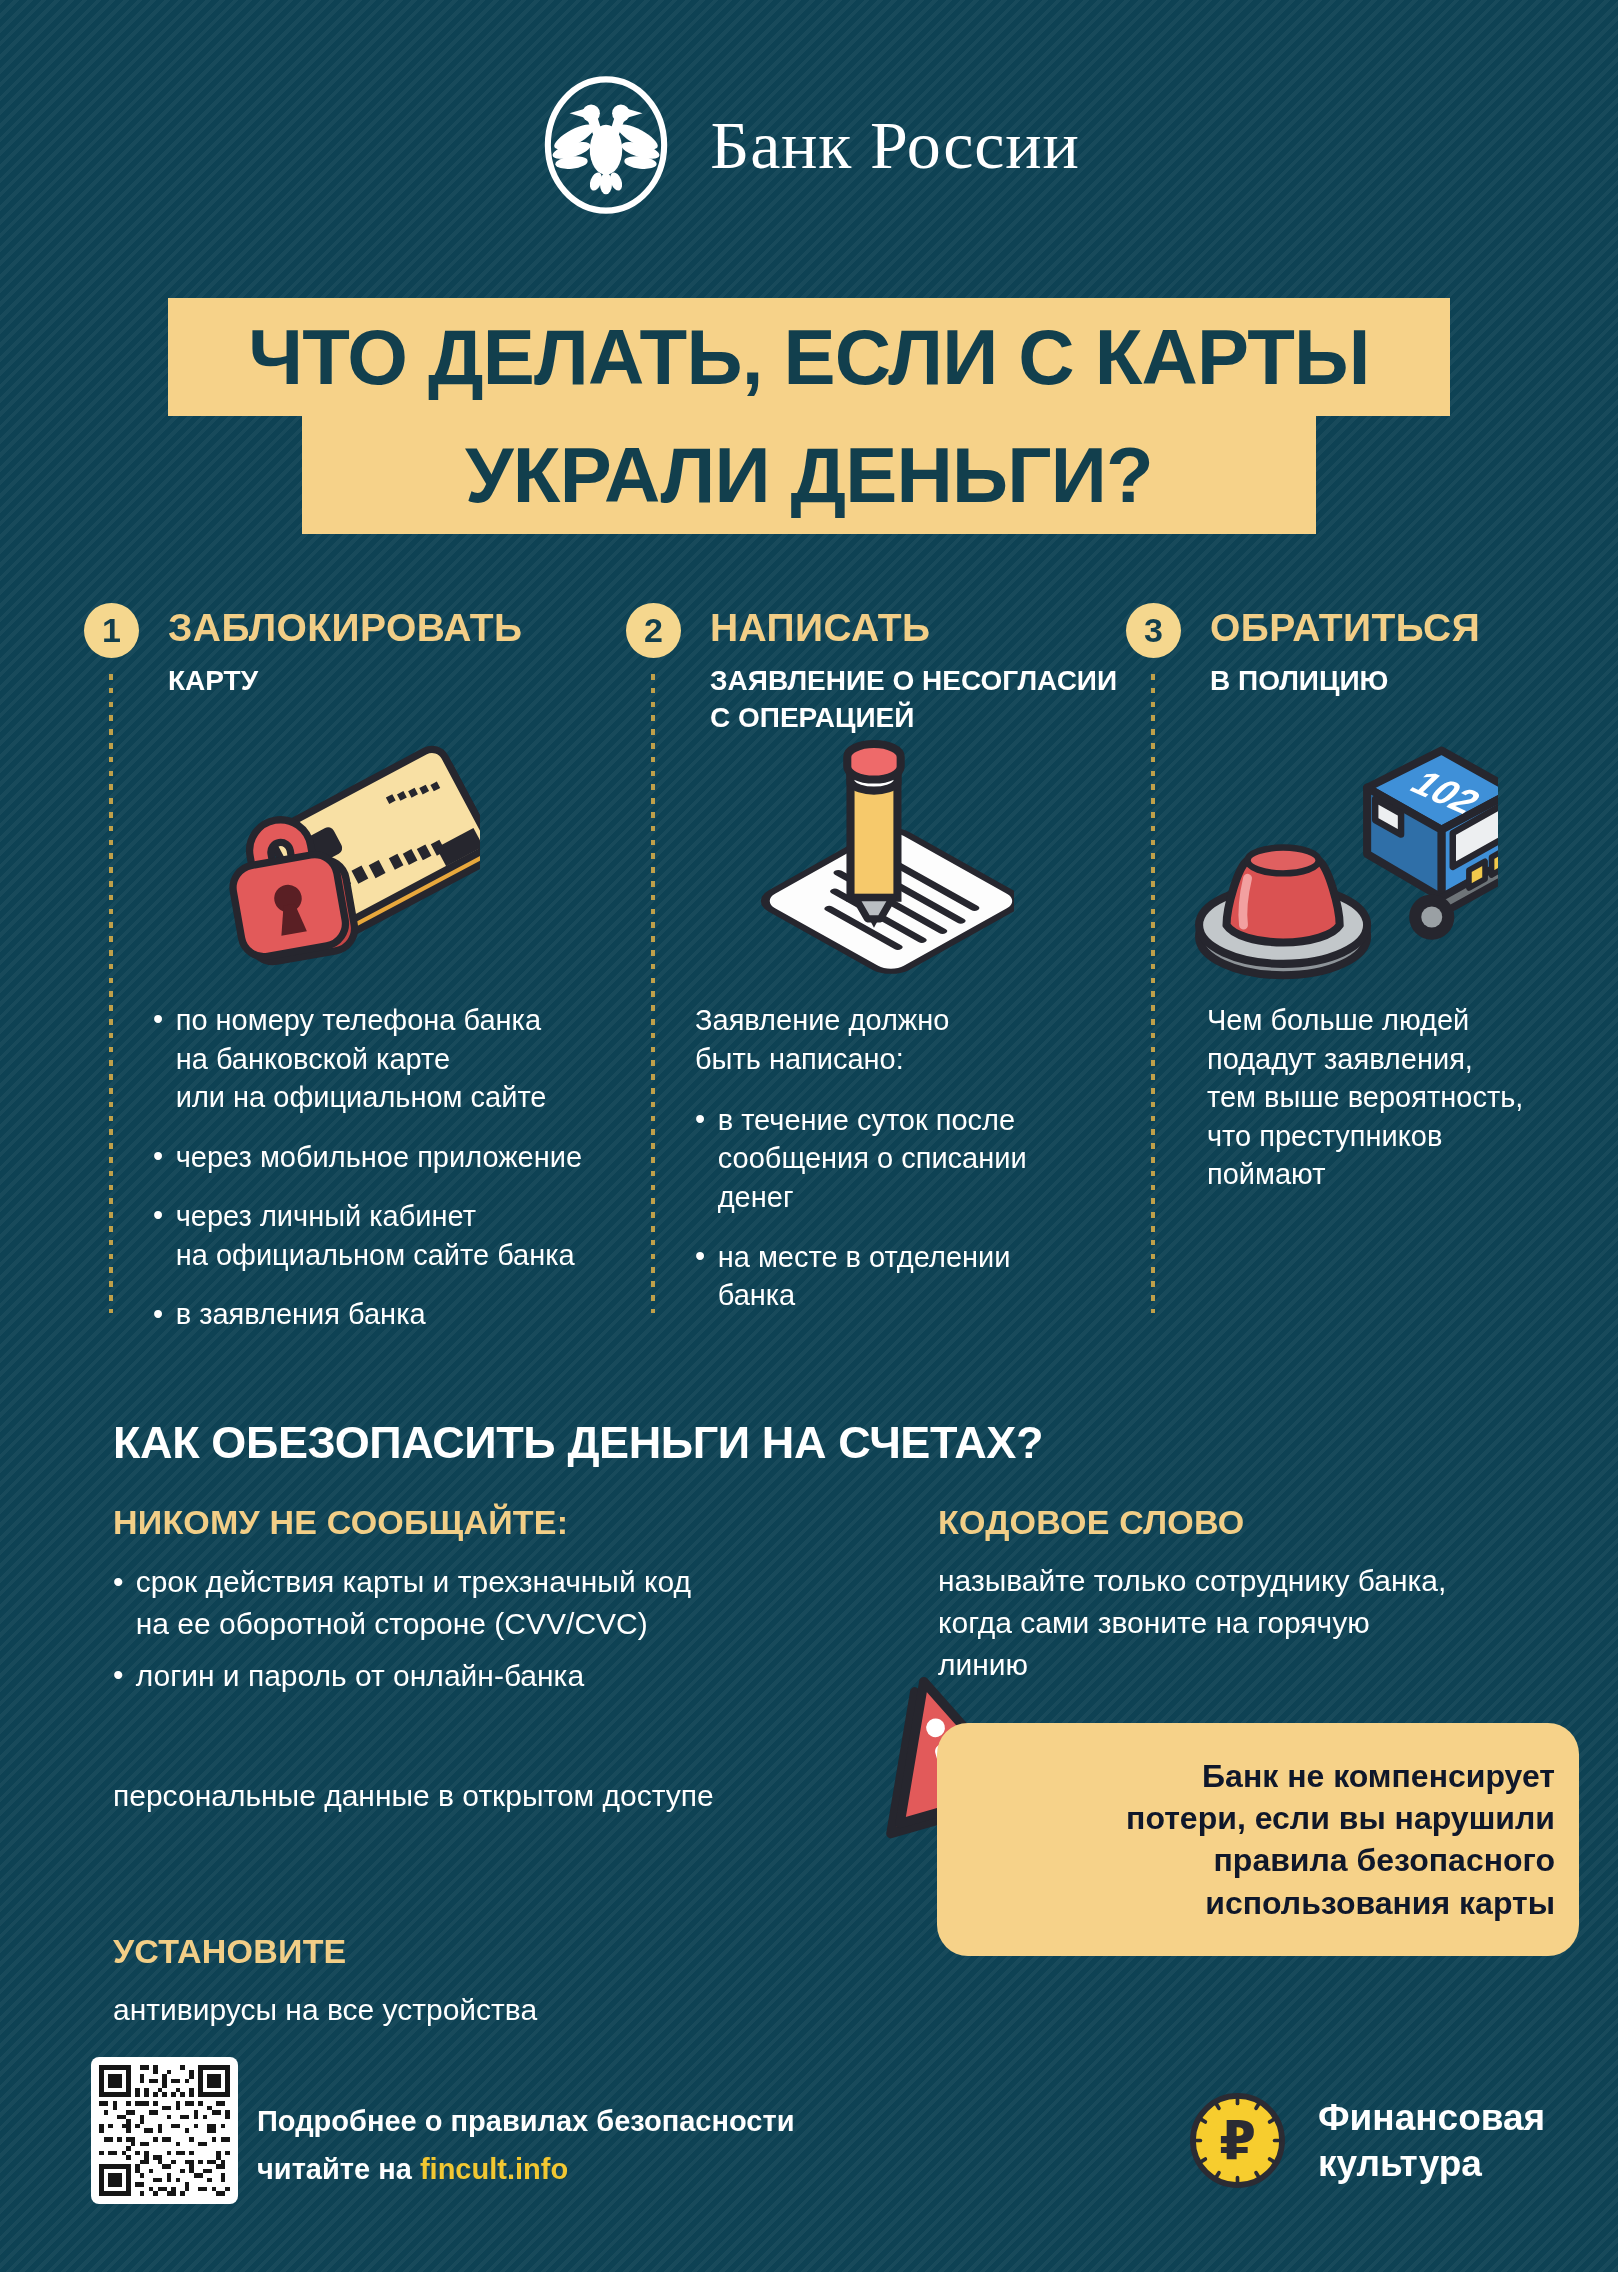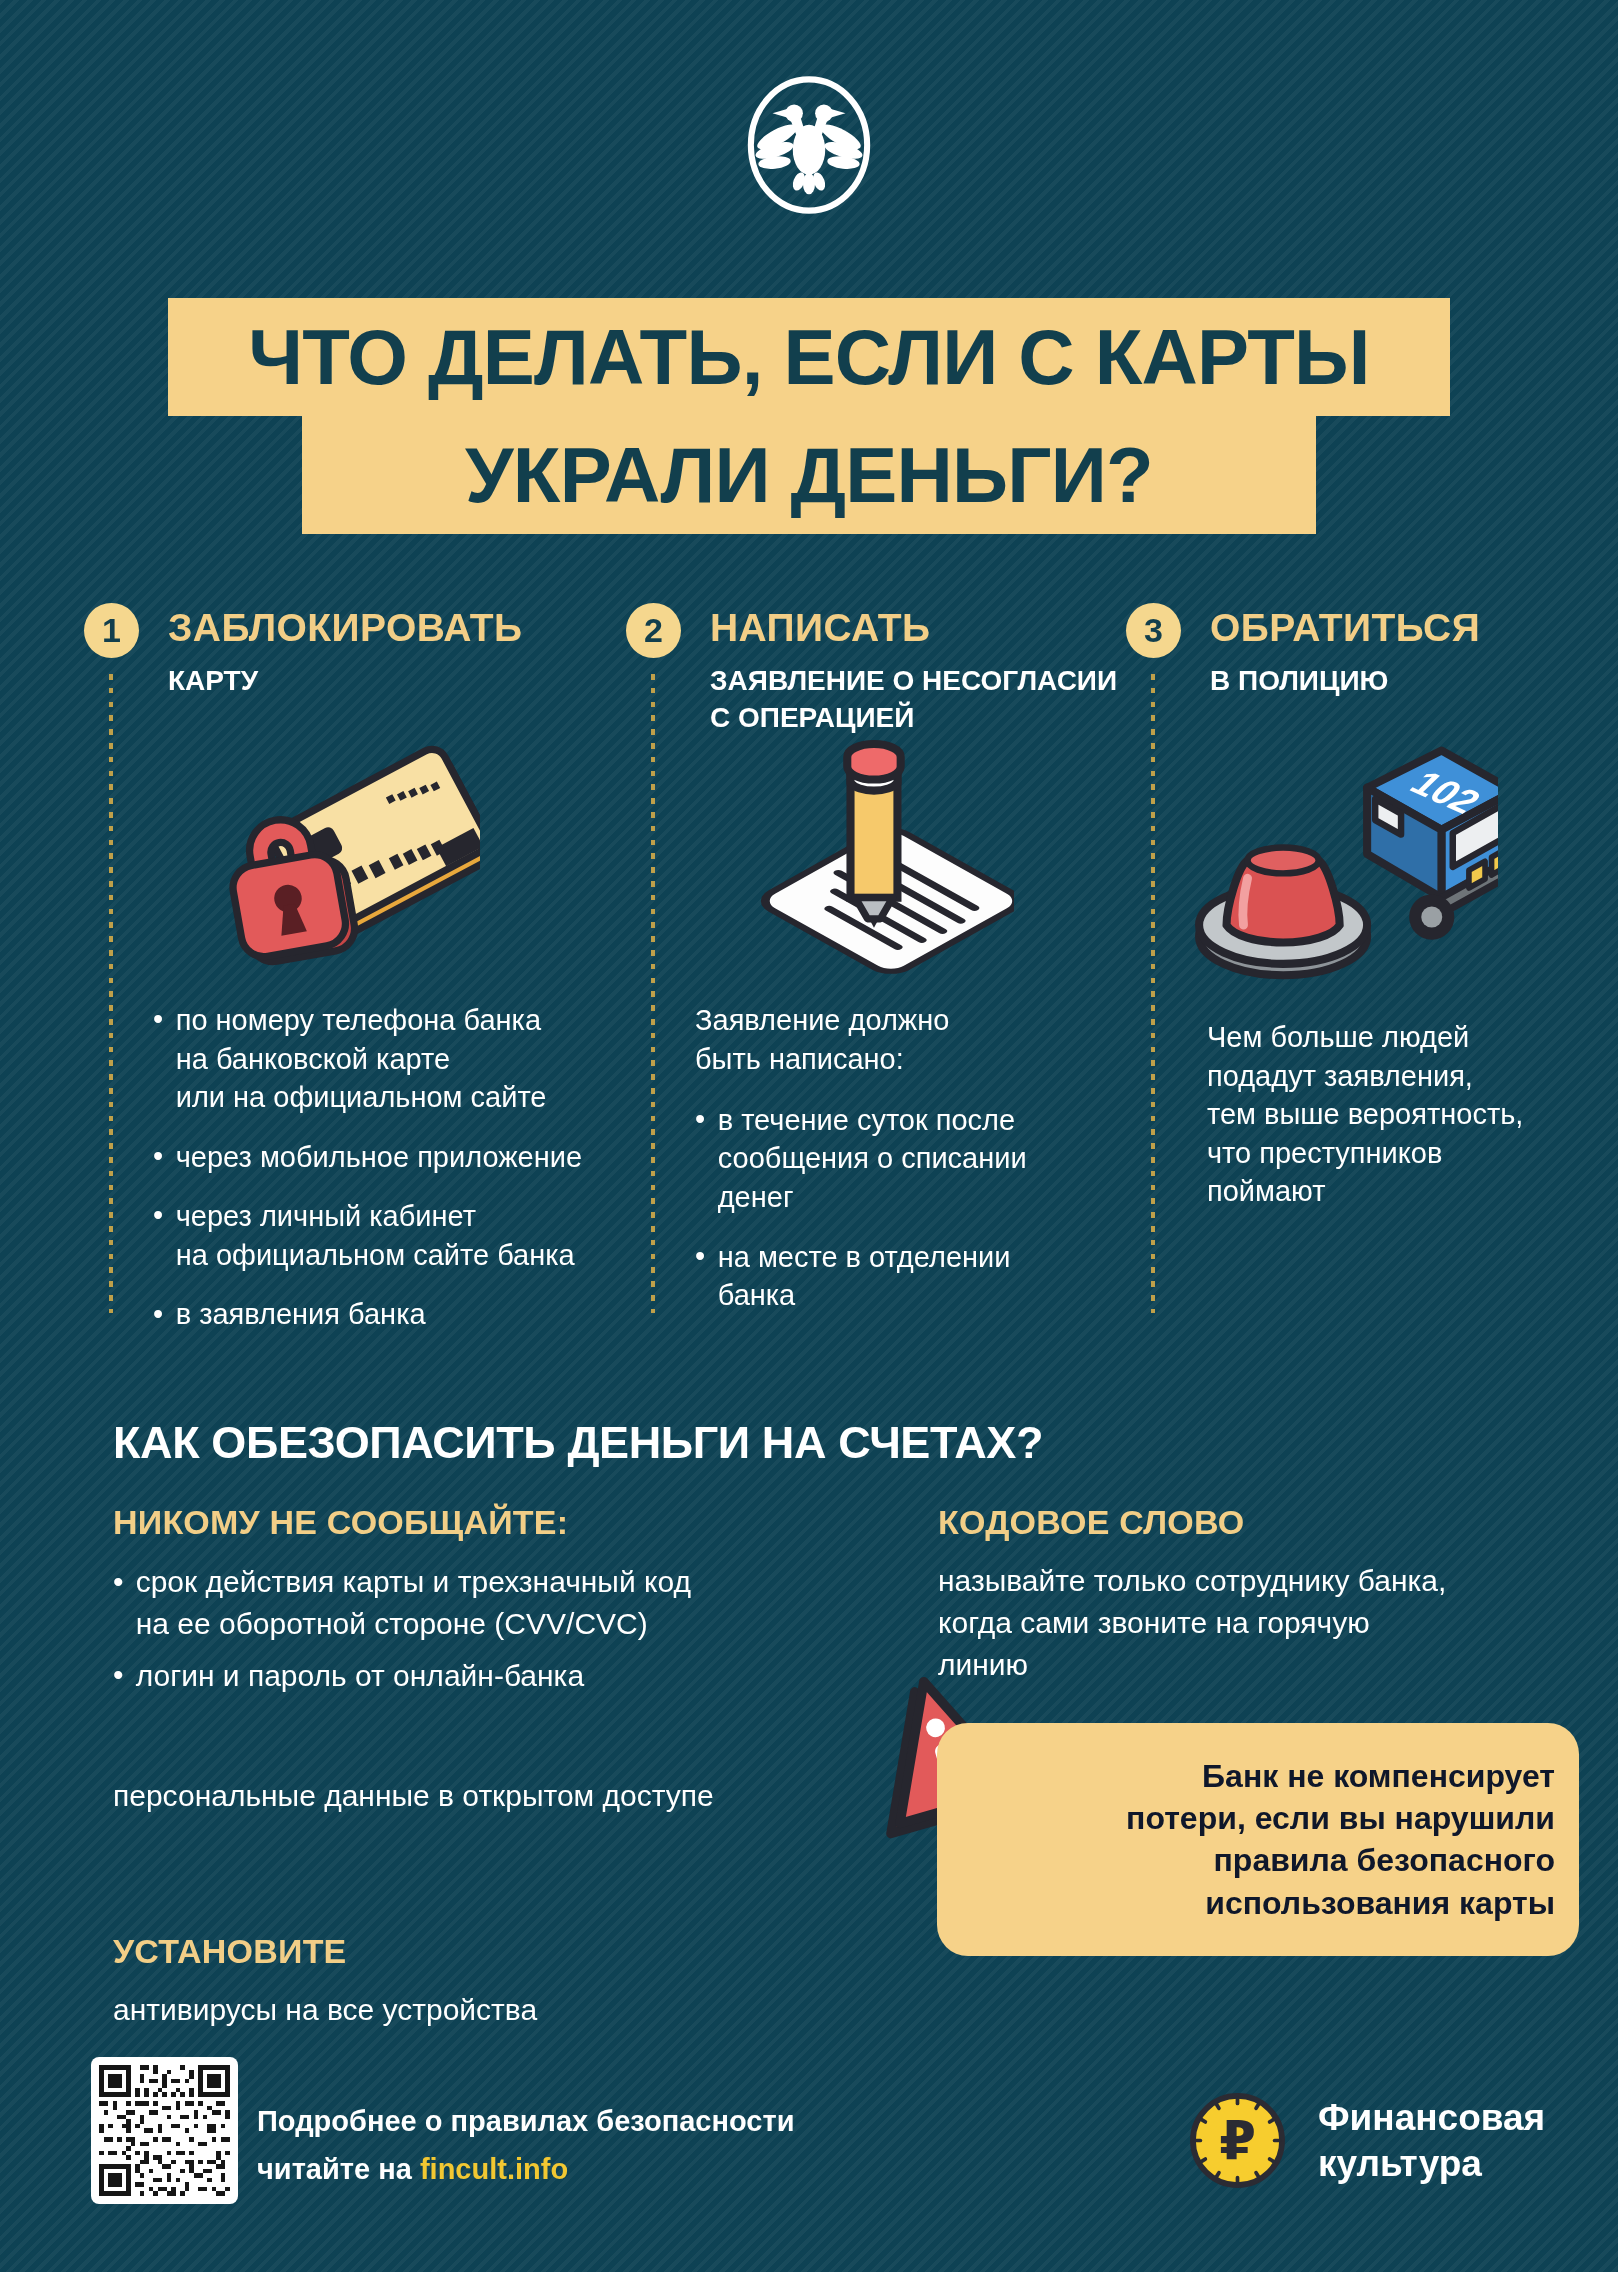--- a/index.html
+++ b/index.html
@@ -30,21 +30,21 @@
     font-size:34px;font-weight:700;display:flex;align-items:center;justify-content:center;}
   .step-titles{padding-top:3.2px;}
   .step-title{color:#F2CE87;font-size:39px;font-weight:700;letter-spacing:0.4px;}
   .step-sub{color:#fff;font-size:28px;font-weight:700;margin-top:13px;line-height:1.32;}
   .step-line{position:absolute;left:25px;top:71px;width:4px;height:639px;
     background:repeating-linear-gradient(to bottom,#BFA04A 0 5.7px,transparent 5.7px 13.8px);}
   .step-icon{position:absolute;top:136px;}
   .s1 .step-icon{left:121px;} .s2 .step-icon{left:129px;} .s3 .step-icon{left:65px;}
   .step-icon svg{display:block;}
   .step-body{position:absolute;top:398px;left:69px;font-size:29px;line-height:1.33;}
-  .s1 .step-body{width:469px;} .s2 .step-body{width:453px;} .s3 .step-body{width:388px;left:81px;margin-top:17px;}
+  .s1 .step-body{width:469px;} .s2 .step-body{width:453px;} .s3 .step-body{width:388px;left:81px;}
   .step-intro{margin:0 0 22.7px 0;}
   .step-list{list-style:none;margin:0;padding:0;}
   .step-list li{position:relative;padding-left:22.7px;margin-bottom:21px;}
   .step-list li::before{content:"\2022";position:absolute;left:0;top:-0.8px;color:#fff;}
   
   .safety-header{position:absolute;left:113px;top:1417px;font-size:45px;font-weight:700;color:#fff;letter-spacing:-0.4px;}
   .safety-block{position:absolute;left:113px;width:777px;}
   .sb1{top:1503px;} .sb2{top:1757px;} .sb3{top:1932px;}
   .safety-title{color:#F2CE87;font-size:34px;font-weight:700;letter-spacing:0.2px;}
   .safety-text{font-size:30px;line-height:1.4;margin-top:18px;color:#fff;}
@@ -87,20 +87,21 @@
           </g>
         </defs>
         <use href="#halfEagle"></use>
         <use href="#halfEagle" transform="translate(200,0) scale(-1,1)"></use>
         <ellipse cx="100" cy="112" rx="24" ry="37" fill="#fff"></ellipse>
         <ellipse cx="100" cy="162" rx="9" ry="16" fill="#fff"></ellipse>
         <ellipse cx="85" cy="159" rx="8" ry="14" fill="#fff" transform="rotate(20 85 159)"></ellipse>
         <ellipse cx="115" cy="159" rx="8" ry="14" fill="#fff" transform="rotate(-20 115 159)"></ellipse>
       </svg>
     </div>
+    <div class="brand-name" data-bind="header.brand">Банк России</div>
   </div>
 
   <div class="title-wrap">
     <div class="title-line l1" data-bind="title.line1">ЧТО ДЕЛАТЬ, ЕСЛИ С КАРТЫ</div>
     <div class="title-line l2" data-bind="title.line2">УКРАЛИ ДЕНЬГИ?</div>
   </div>
 
   <div class="step s1">
     <div class="step-line"></div>
     <div class="step-head">

